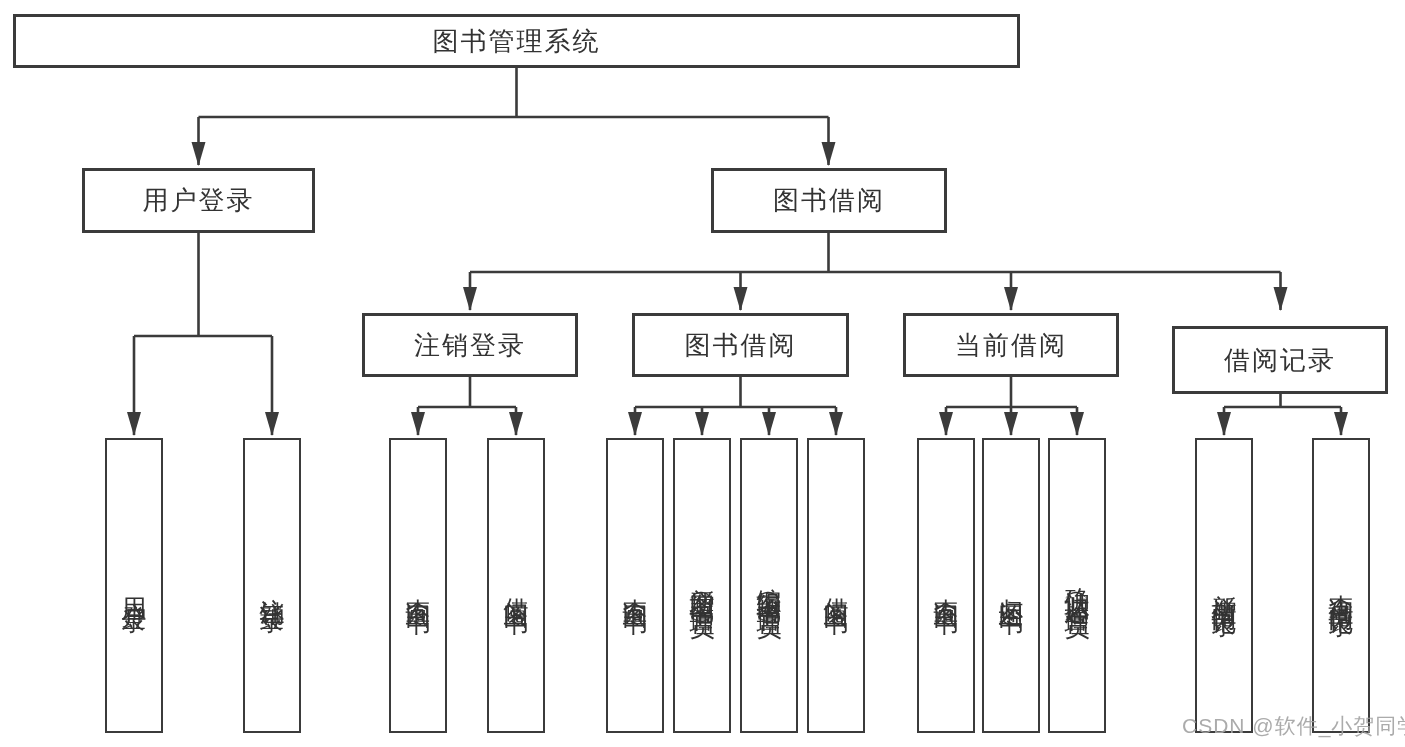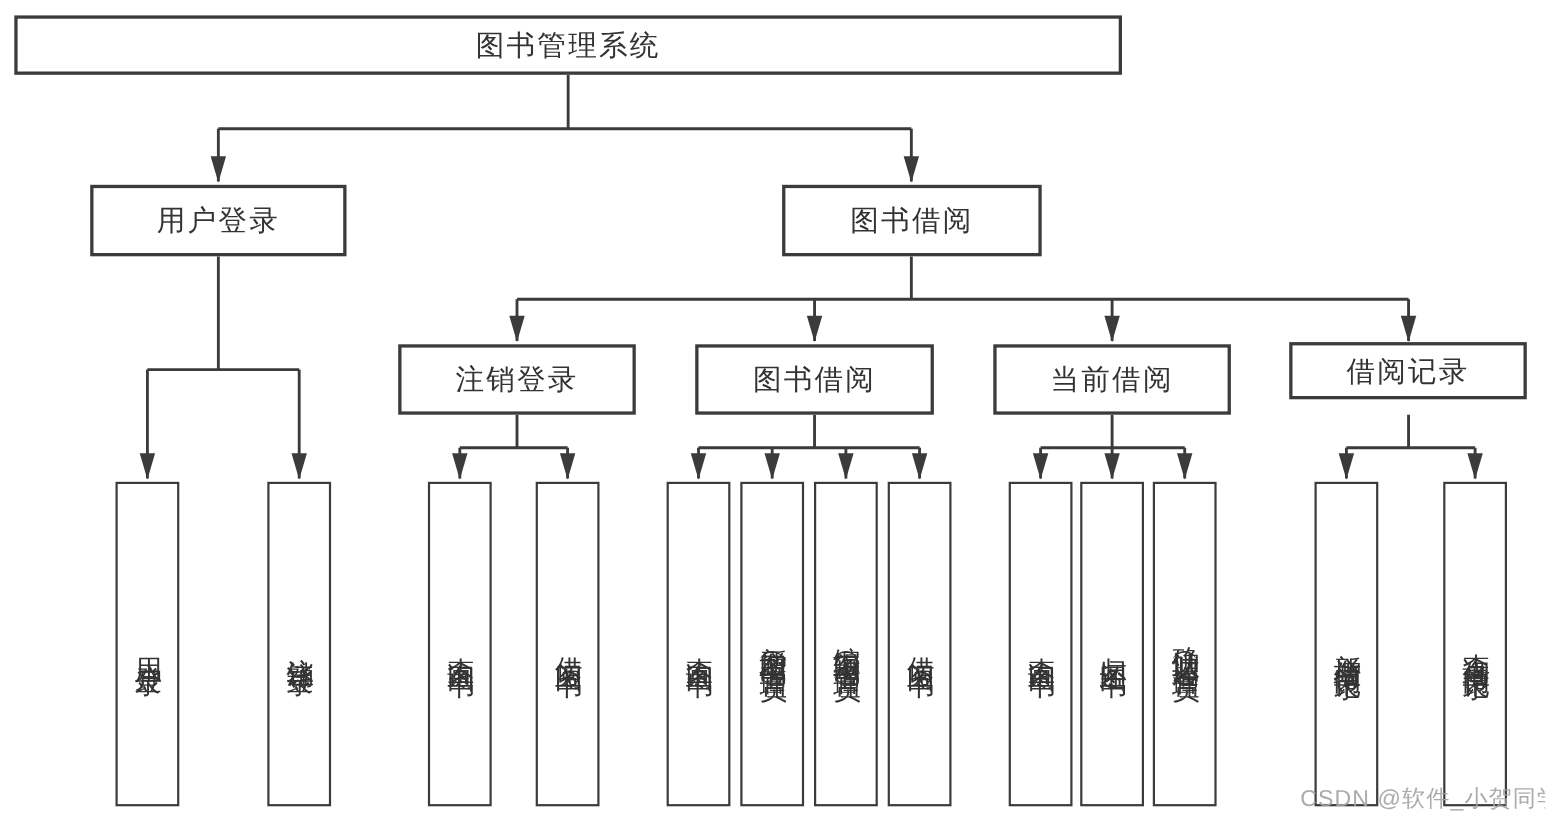--- a/index.html
+++ b/index.html
@@ -106,21 +106,21 @@
   </svg>
 
   <div class="node h-node" style="left:13px;top:14px;width:1007px;height:54px">图书管理系统</div>
 
   <div class="node h-node" style="left:82px;top:168px;width:233px;height:65px">用户登录</div>
   <div class="node h-node" style="left:711px;top:168px;width:236px;height:65px">图书借阅</div>
 
   <div class="node h-node" style="left:362px;top:313px;width:216px;height:64px">注销登录</div>
   <div class="node h-node" style="left:903px;top:313px;width:216px;height:64px">当前借阅</div>
   <div class="node h-node" style="left:632px;top:313px;width:217px;height:64px">图书借阅</div>
-  <div class="node h-node" style="left:1172px;top:311px;width:216px;height:52px">借阅记录</div>
+  <div class="node h-node" style="left:1172px;top:326px;width:216px;height:68px">借阅记录</div>
 
   <div class="node leaf" style="left:105px;top:438px;width:58px;height:295px">用户登录</div>
   <div class="node leaf" style="left:243px;top:438px;width:58px;height:295px">注销登录</div>
 
   <div class="node leaf" style="left:389px;top:438px;width:58px;height:295px">查询图书</div>
   <div class="node leaf" style="left:487px;top:438px;width:58px;height:295px">借阅图书</div>
 
   <div class="node leaf" style="left:606px;top:438px;width:58px;height:295px">查询图书</div>
   <div class="node leaf" style="left:673px;top:438px;width:58px;height:295px">新增图书（管理员）</div>
   <div class="node leaf" style="left:740px;top:438px;width:58px;height:295px">编辑图书（管理员）</div>

